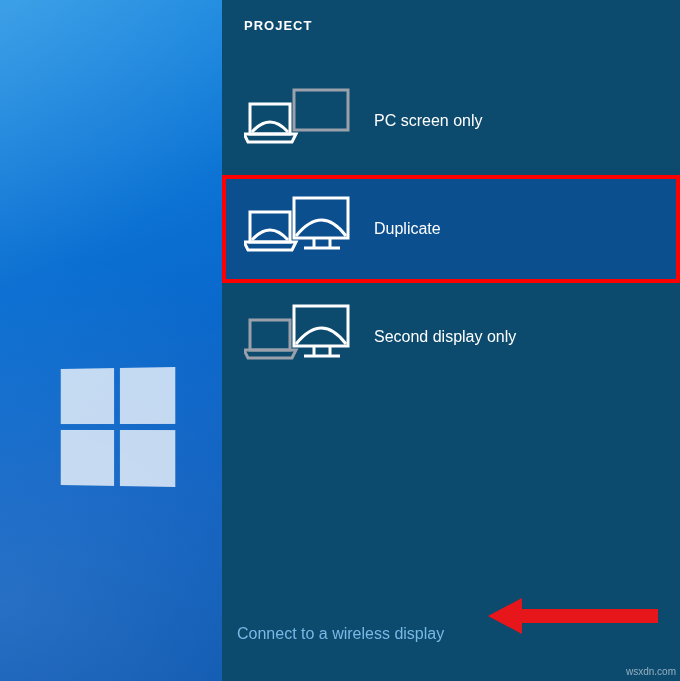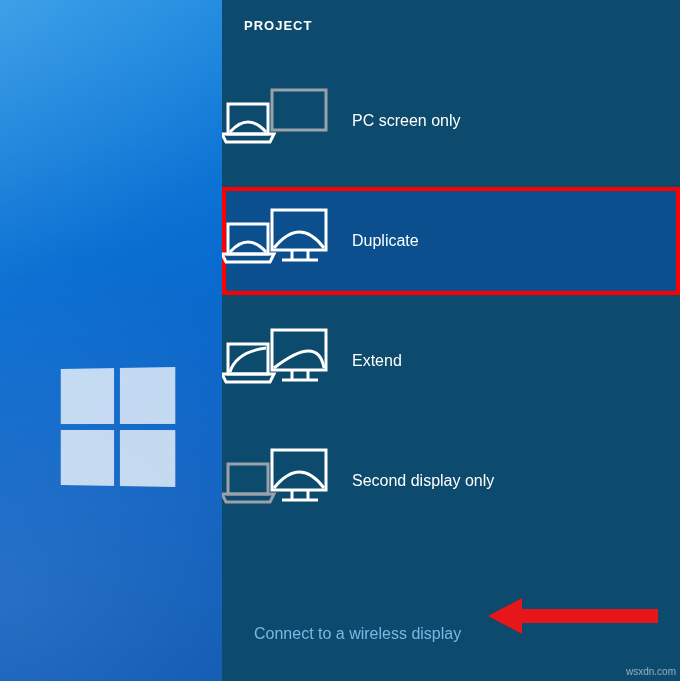--- a/index.html
+++ b/index.html
@@ -51,24 +51,25 @@
       font-weight: 700;
       font-size: 13px;
       letter-spacing: 1px;
       padding: 18px 22px 34px 22px;
     }
     .option {
       display: flex;
       align-items: center;
       width: 100%;
       height: 108px;
+      padding-left: 22px;
       gap: 22px;
       cursor: pointer;
     }
-    .option + .option { margin-top: 12px; }
+    .option + .option { }
     .option.selected {
       background: #0c4f8f;
     }
     .option.highlight-box {
       outline: 4px solid #ff0000;
       outline-offset: -4px;
       position: relative;
     }
     .option-icon {
       width: 108px; height: 66px;
@@ -76,21 +77,21 @@
       position: relative;
     }
     .option-label {
       font-size: 16px;
       color: #ffffff;
     }
     .link-row {
       position: absolute;
       left: 0; bottom: 38px;
       width: 100%;
-      padding-left: 32px;
+      padding-left: 15px;
     }
     .wireless-link {
       color: #79b9e6;
       font-size: 16px;
       cursor: pointer;
     }
     .arrow-annot {
       position: absolute;
       left: 488px; top: 586px;
       width: 180px; height: 60px;
@@ -145,37 +146,20 @@
         <line x1="60" y1="52" x2="96" y2="52" stroke="#ffffff" stroke-width="3"></line>
 
         <rect x="6" y="16" width="40" height="30" fill="none" stroke="#ffffff" stroke-width="3"></rect>
         <path d="M 8 44 Q 26 24 44 44" fill="none" stroke="#ffffff" stroke-width="3"></path>
         <path d="M 0 46 L 52 46 L 48 54 L 4 54 Z" fill="none" stroke="#ffffff" stroke-width="3"></path>
       </svg>
     </div>
     <div class="option-label">Duplicate</div>
   </div>
 
-  <div class="option">
-    <div class="option-icon">
-      <svg viewBox="0 0 108 66" width="108" height="66">
-
-        <rect x="50" y="2" width="54" height="40" fill="none" stroke="#ffffff" stroke-width="3"></rect>
-        <path d="M 52 40 Q 96 6 102 40" fill="none" stroke="#ffffff" stroke-width="3"></path>
-        <line x1="70" y1="42" x2="70" y2="52" stroke="#ffffff" stroke-width="3"></line>
-        <line x1="86" y1="42" x2="86" y2="52" stroke="#ffffff" stroke-width="3"></line>
-        <line x1="60" y1="52" x2="96" y2="52" stroke="#ffffff" stroke-width="3"></line>
-
-        <rect x="6" y="16" width="40" height="30" fill="none" stroke="#ffffff" stroke-width="3"></rect>
-        <path d="M 8 44 Q 14 24 44 20" fill="none" stroke="#ffffff" stroke-width="3"></path>
-        <path d="M 0 46 L 52 46 L 48 54 L 4 54 Z" fill="none" stroke="#ffffff" stroke-width="3"></path>
-      </svg>
-    </div>
-    <div class="option-label">Extend</div>
-  </div>
 
   <div class="option">
     <div class="option-icon">
       <svg viewBox="0 0 108 66" width="108" height="66">
 
         <rect x="50" y="2" width="54" height="40" fill="none" stroke="#ffffff" stroke-width="3"></rect>
         <path d="M 52 40 Q 78 8 102 40" fill="none" stroke="#ffffff" stroke-width="3"></path>
         <line x1="70" y1="42" x2="70" y2="52" stroke="#ffffff" stroke-width="3"></line>
         <line x1="86" y1="42" x2="86" y2="52" stroke="#ffffff" stroke-width="3"></line>
         <line x1="60" y1="52" x2="96" y2="52" stroke="#ffffff" stroke-width="3"></line>

